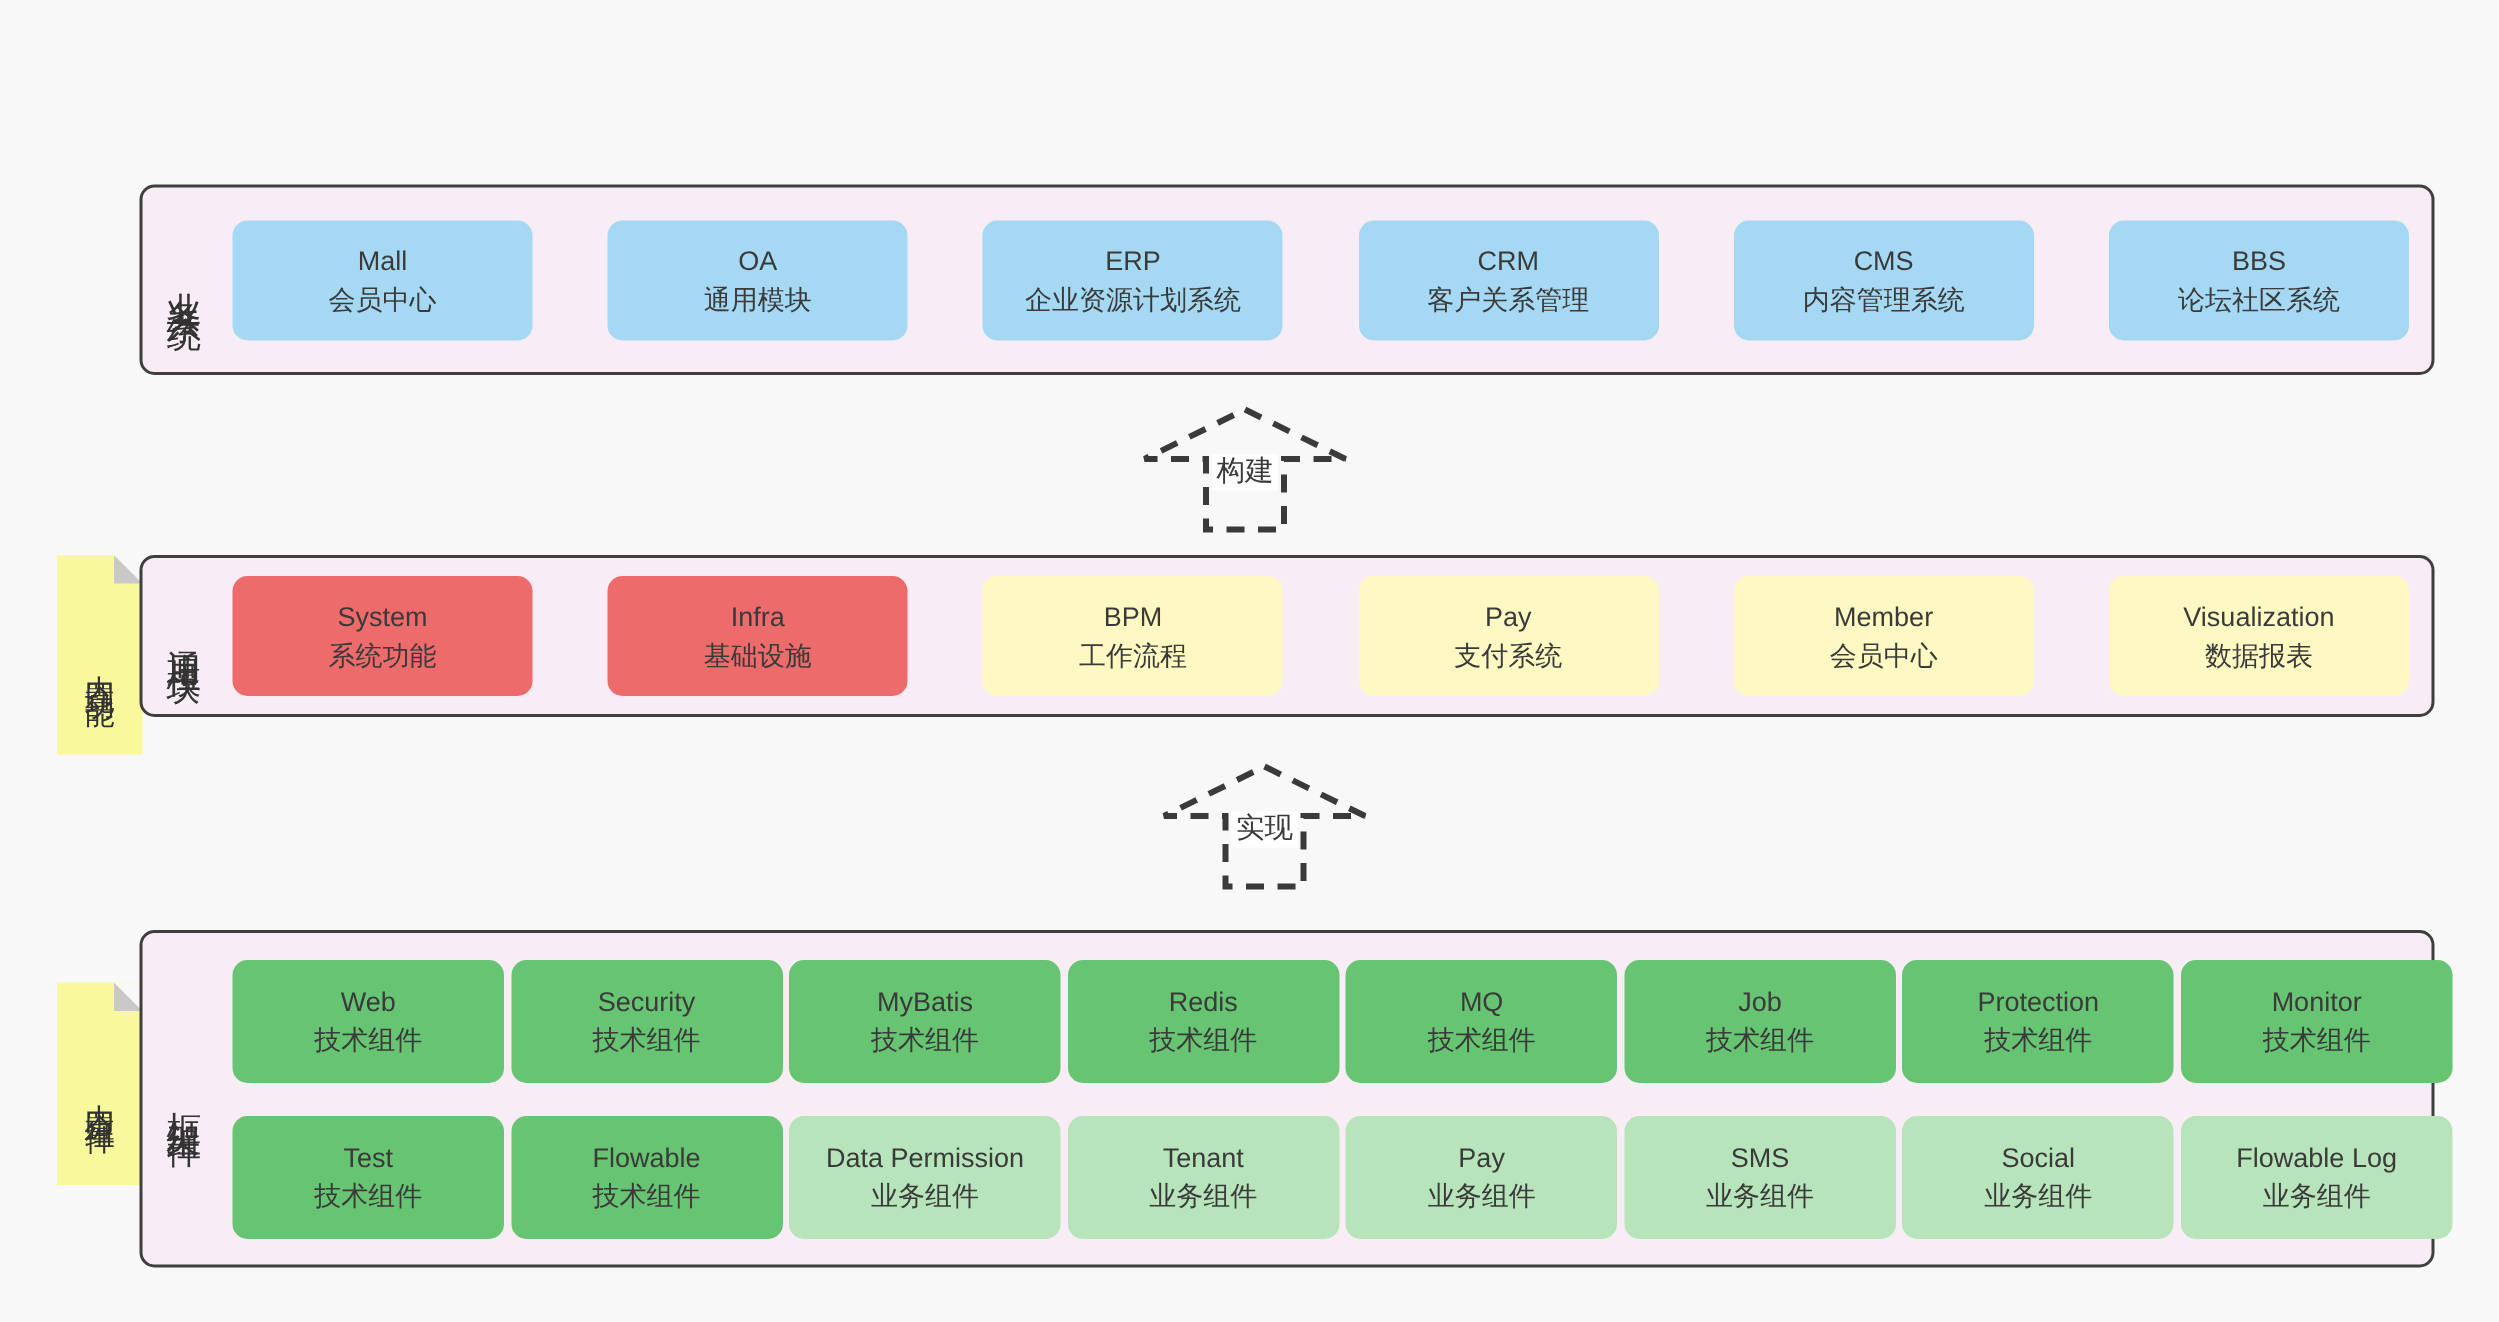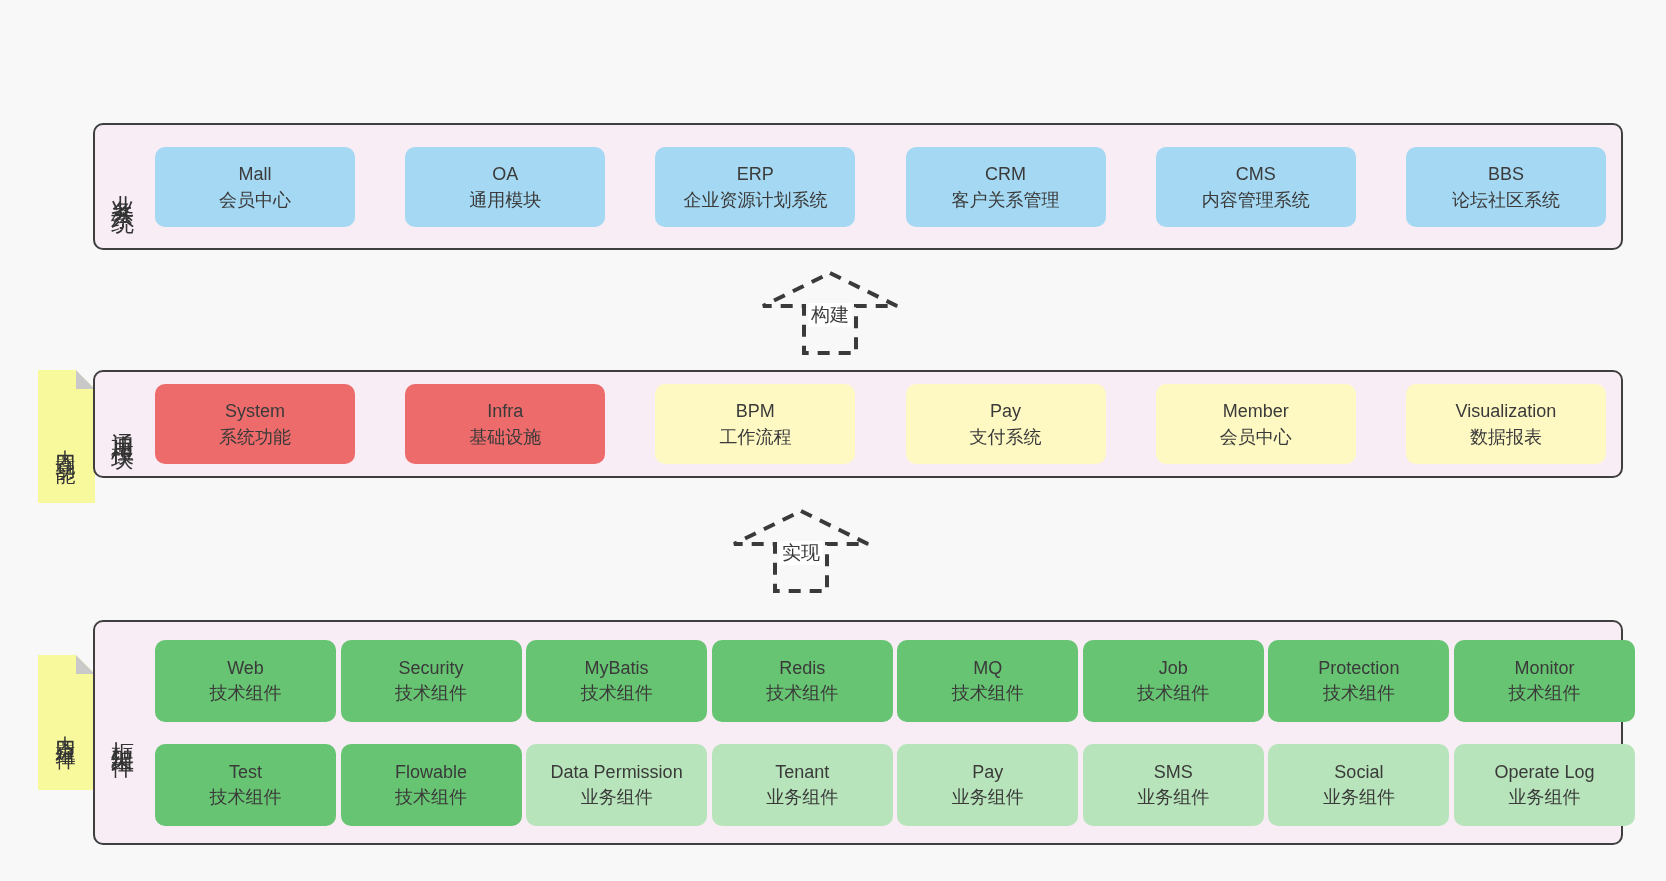--- a/index.html
+++ b/index.html
@@ -41,21 +41,21 @@
   .sticky .vtext{writing-mode:vertical-lr;text-orientation:upright;
                  font-size:20px;letter-spacing:5px;color:#333;margin-top:14px;}
   .fold-bg{position:absolute;top:0;right:0;width:0;height:0;
            border-top:19px solid #f8f8f8;border-left:19px solid transparent;}
   .fold-gray{position:absolute;top:0;right:0;width:0;height:0;
              border-bottom:19px solid #c9c9c9;border-right:19px solid transparent;}
 
   
   .arrow{position:absolute;width:140px;height:86px;z-index:3;}
   .arrow-1{left:760px;top:270px;}
-  .arrow-2{left:731px;top:508px;}
+  .arrow-2{left:773px;top:508px;}
   .arrow svg{display:block;}
   .arrow .alabel{position:absolute;left:50%;top:33px;transform:translateX(-50%);
                  background:#ffffff;padding:0 3px;font-size:19px;color:#3a3a3a;
                  white-space:nowrap;line-height:24px;}
 </style>
 </head>
 <body>
 
 <div class="stage">
 
@@ -201,19 +201,19 @@
       </div>
       <div class="box small lightgreen">
         <span>SMS</span>
         <span>业务组件</span>
       </div>
       <div class="box small lightgreen">
         <span>Social</span>
         <span>业务组件</span>
       </div>
       <div class="box small lightgreen">
-        <span>Operate Log</span>
+        <span>Flowable Log</span>
         <span>业务组件</span>
       </div>
     </div>
   </div>
 
 </div>
 
 </body></html>

